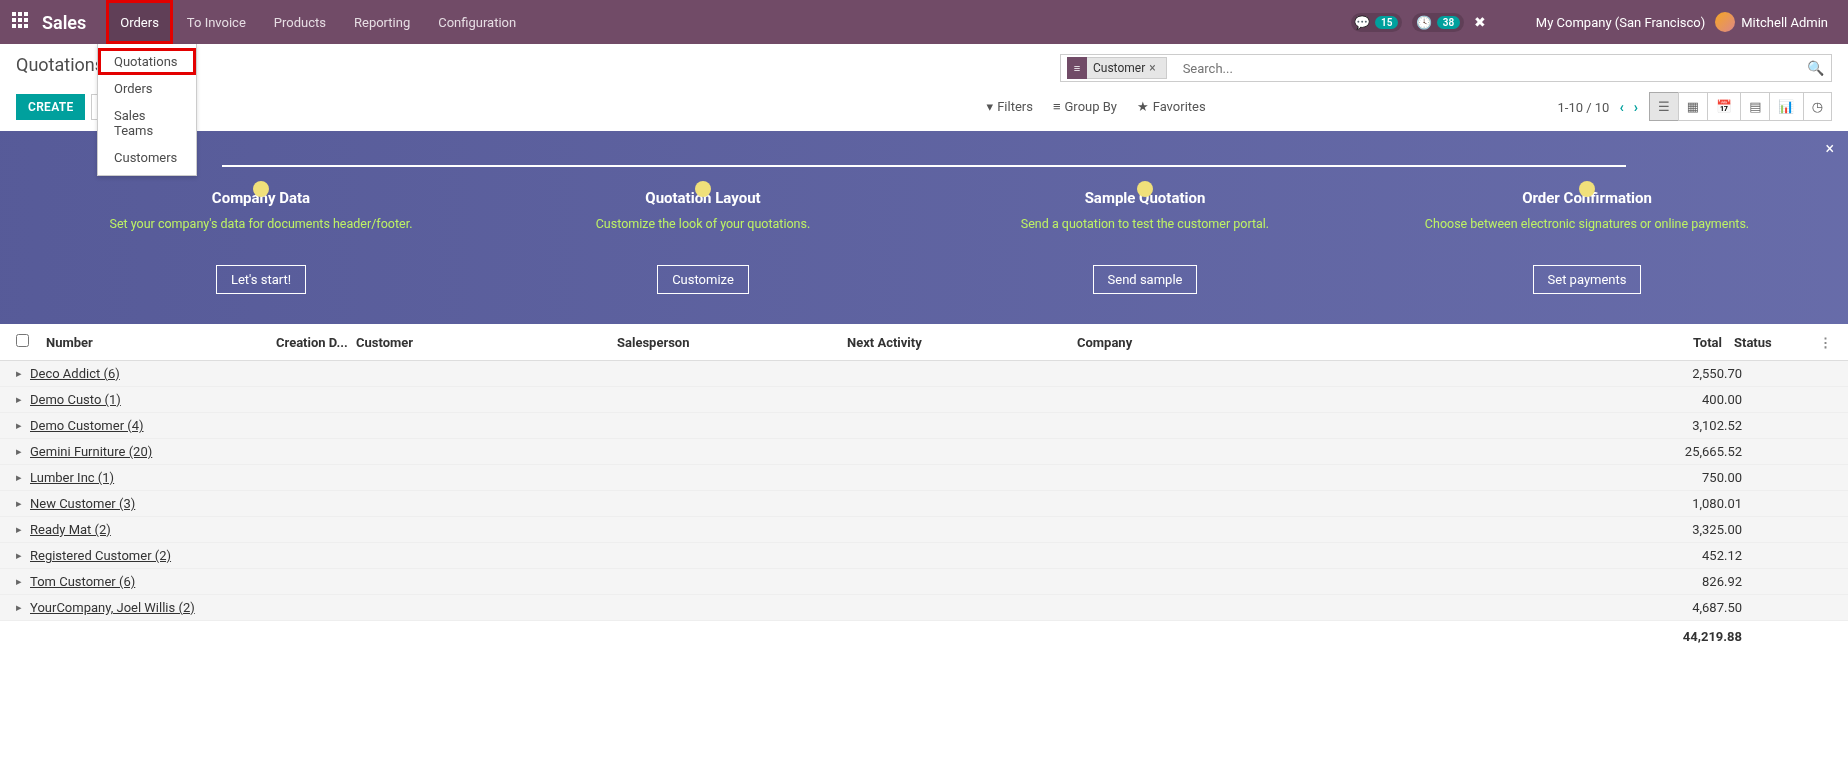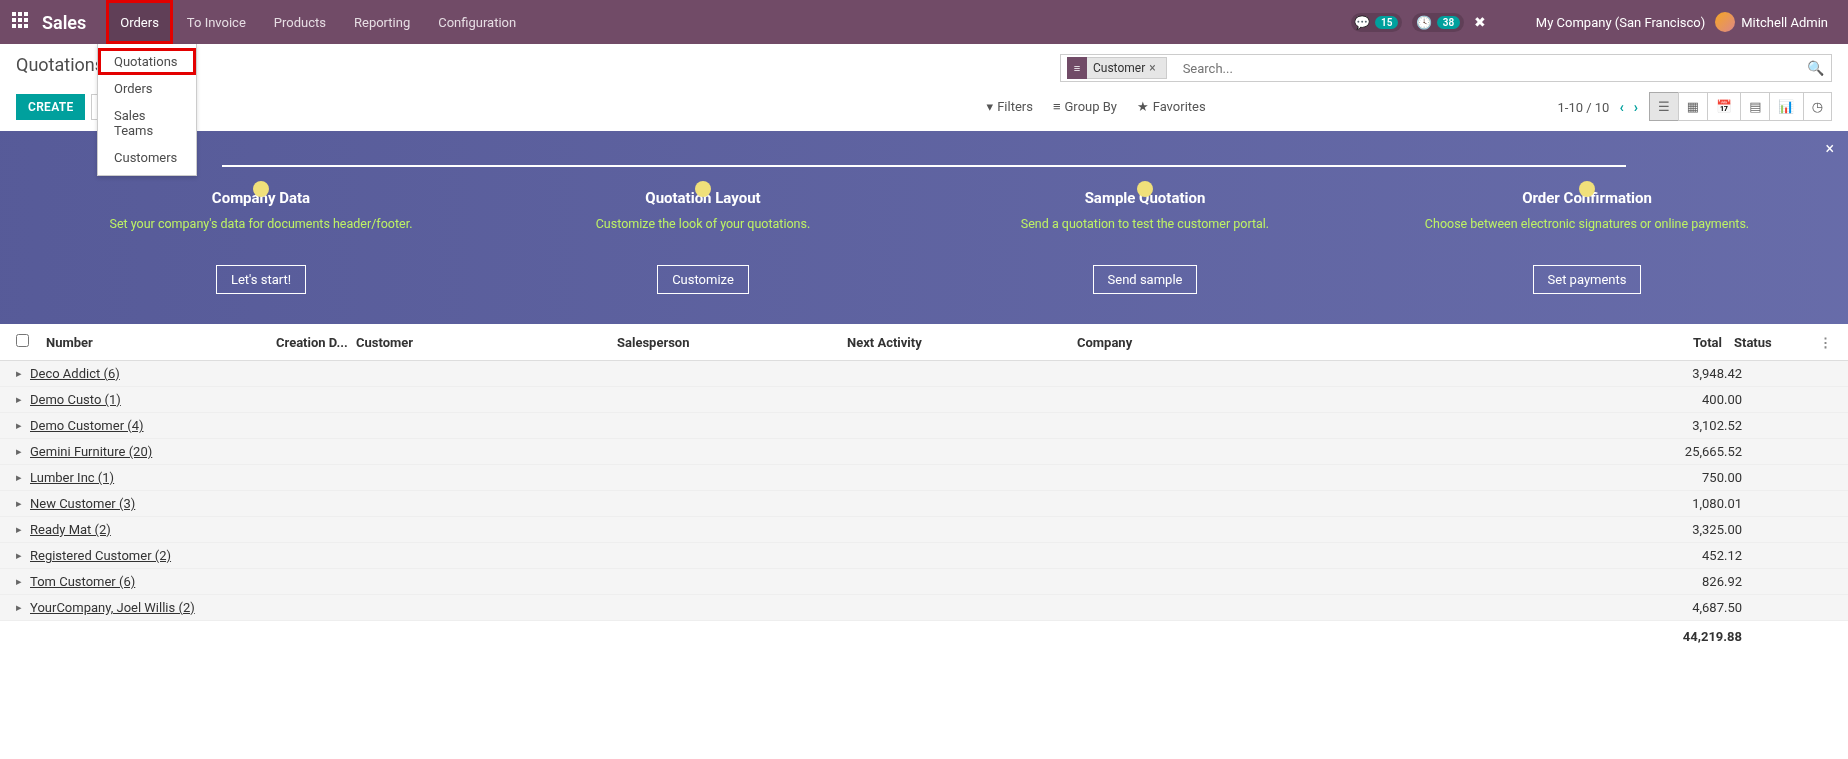--- a/index.html
+++ b/index.html
@@ -238,21 +238,21 @@
   <div class="th col-status">Status</div>
   <div class="th col-kebab">⋮</div>
 </div>
 
 <div class="tbody" id="group-rows">
     <div class="grow">
       <span class="chev">▸</span>
       <div class="gname">
         <div class="name-col">Deco Addict (6)</div>
       </div>
-      <div class="gtotal">3,948.42</div>
+      <div class="gtotal">2,550.70</div>
     </div>
     <div class="grow">
       <span class="chev">▸</span>
       <div class="gname">
         <div class="name-col">Demo Custo (1)</div>
       </div>
       <div class="gtotal">400.00</div>
     </div>
     <div class="grow">
       <span class="chev">▸</span>

